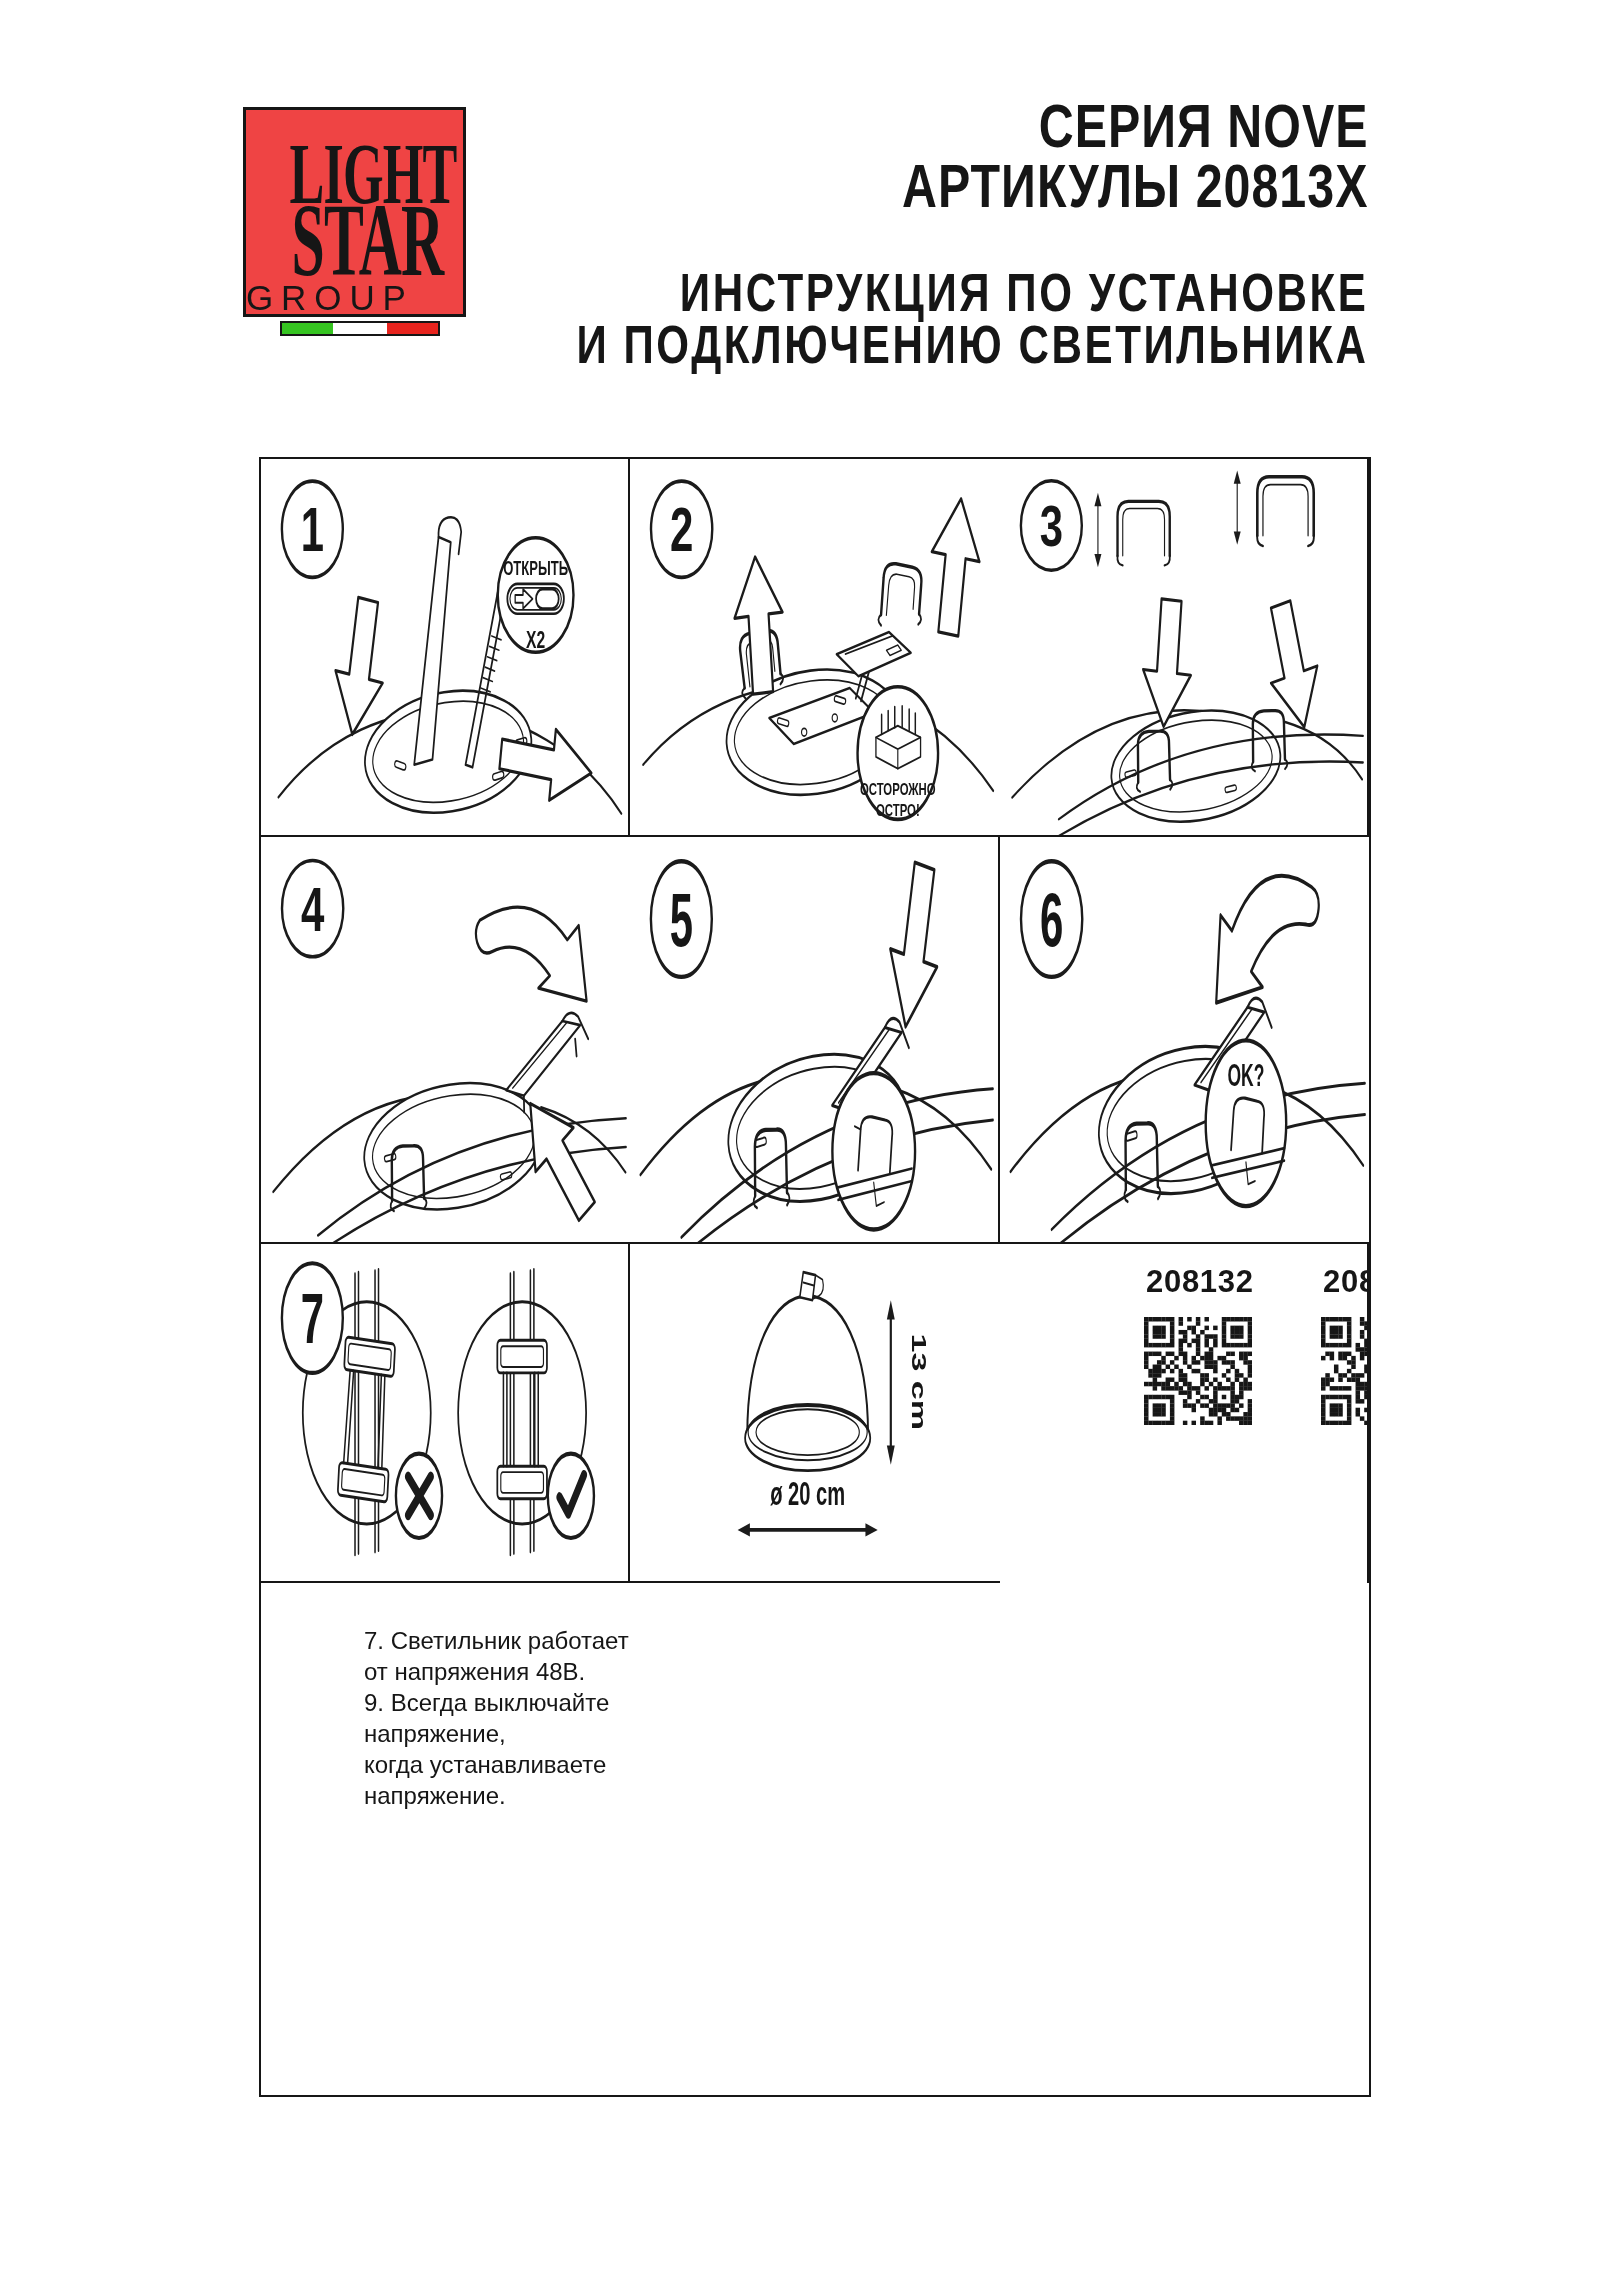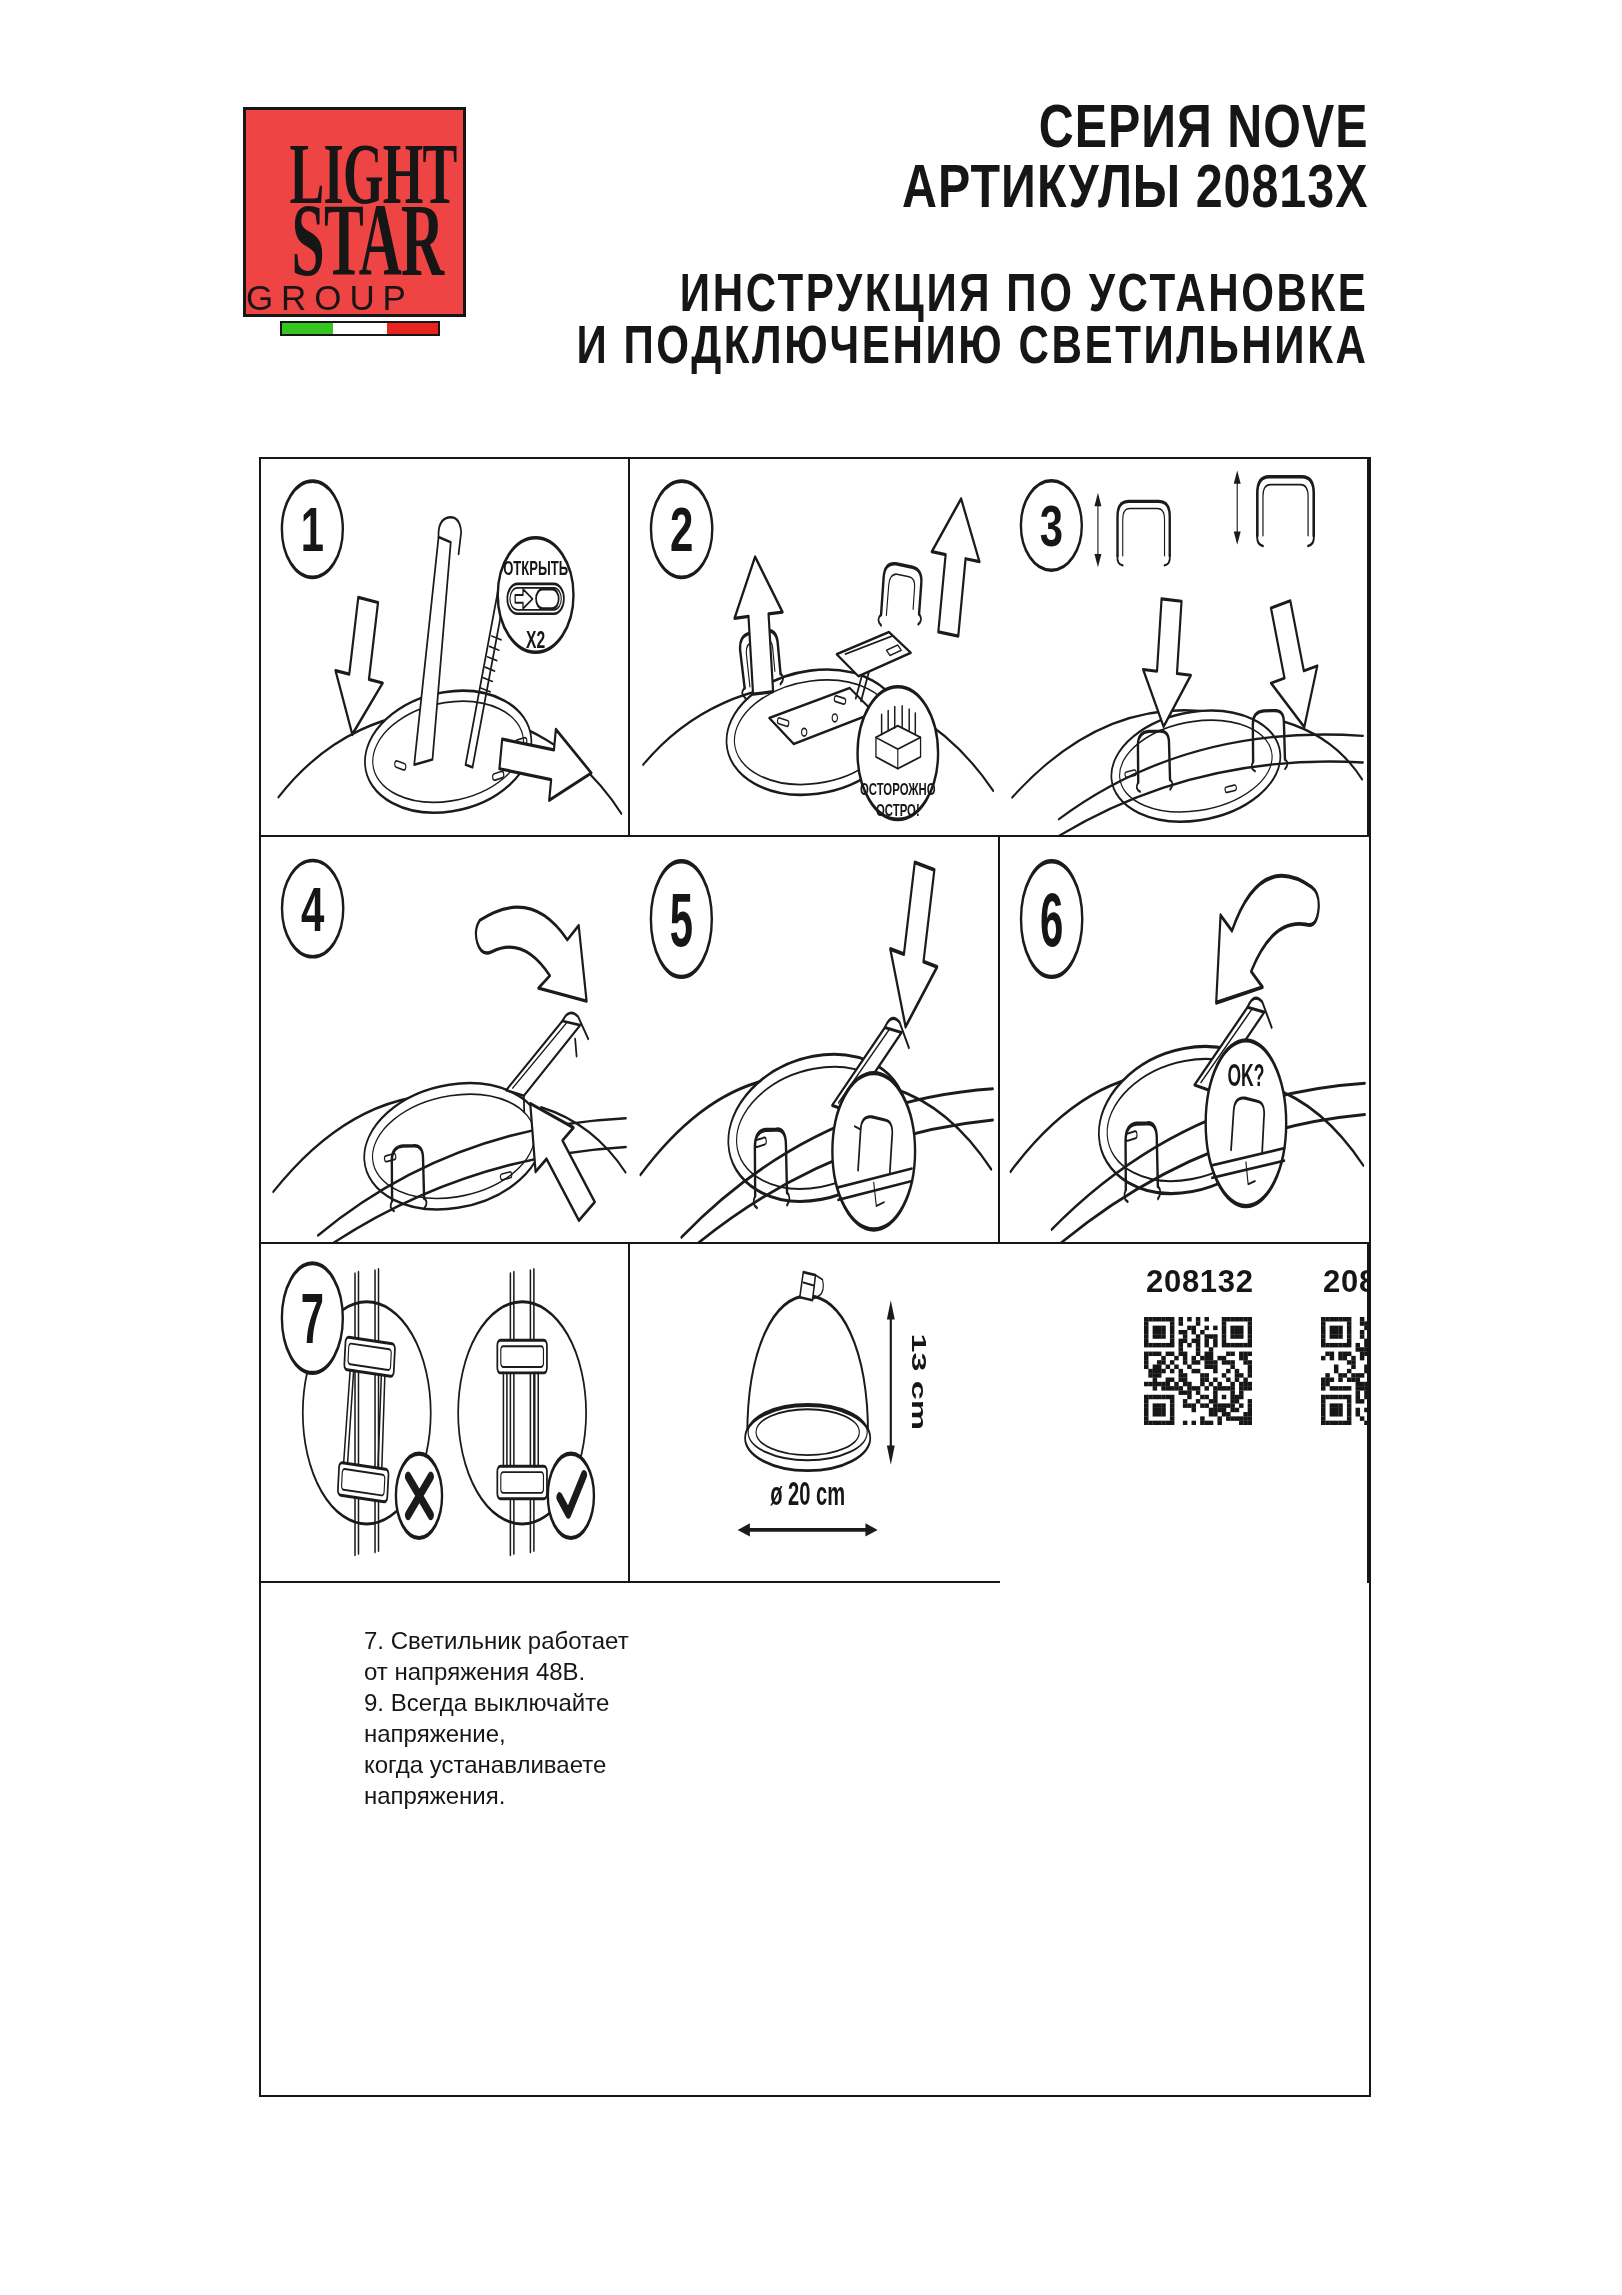--- a/index.html
+++ b/index.html
@@ -996,21 +996,21 @@
               <rect x="151.8" y="158.4" width="6.85" height="6.85"></rect>
             </svg></div>
       </div>
     </div>
 
     <div class="cell">
       <div class="notes">
         <div>7. Светильник работает</div>
         <div>от напряжения 48В.</div>
         <div>9. Всегда выключайте напряжение,</div>
-        <div>когда устанавливаете напряжения.</div>
+        <div>когда устанавливаете напряжение.</div>
       </div>
     </div>
 
   </div>
 
 
 </div>
 
 
 </body></html>

